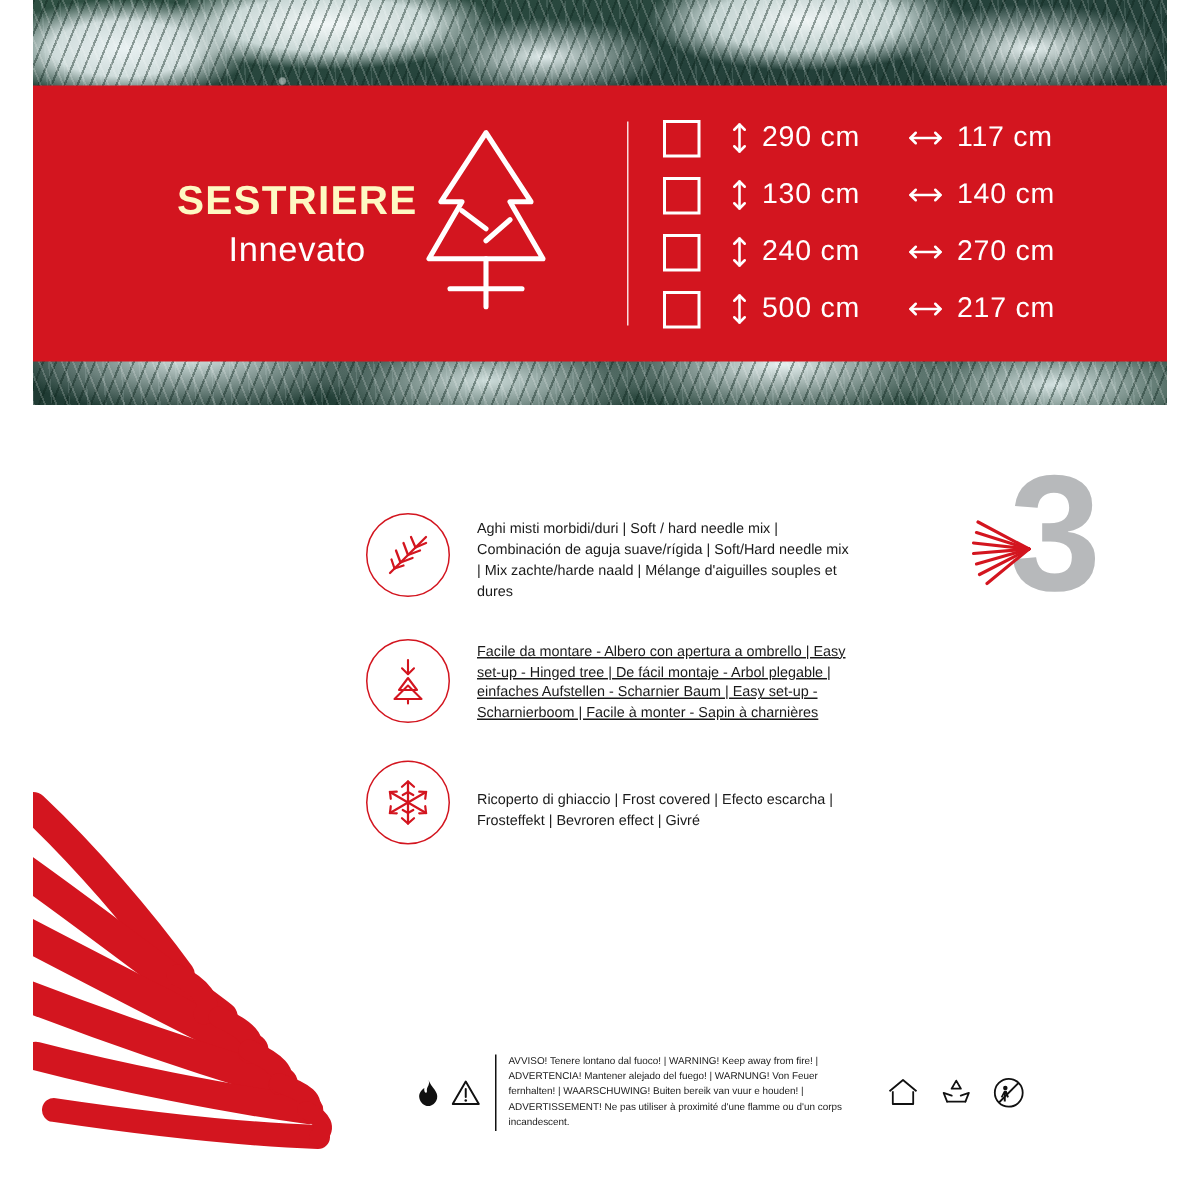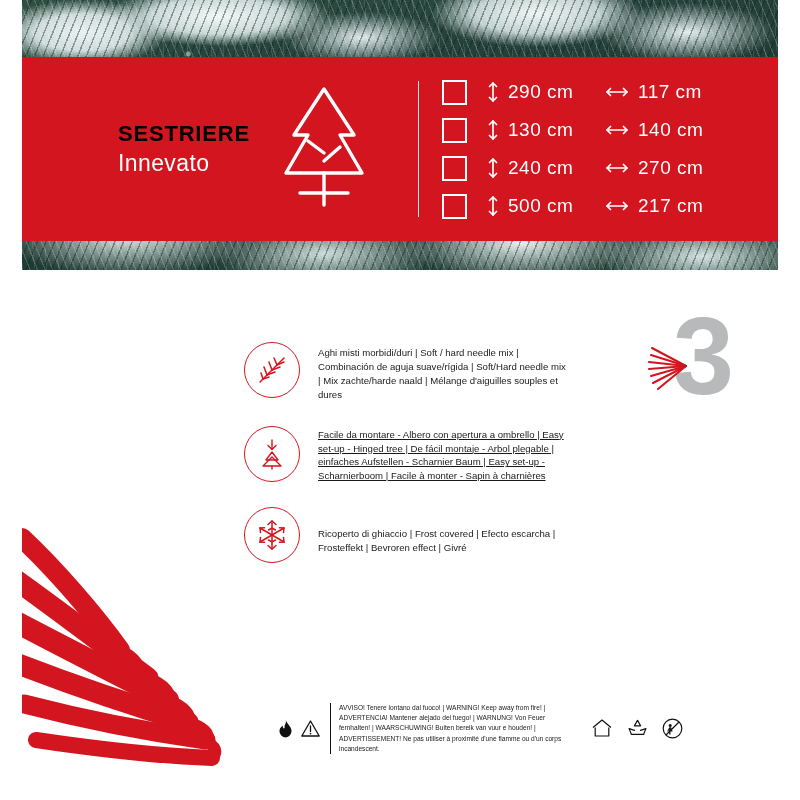--- a/index.html
+++ b/index.html
@@ -92,31 +92,32 @@
   }
   .brand-block {
     position: absolute;
     left: 96px;
     top: 50%;
     transform: translateY(-50%);
     color: #ffffff;
     line-height: 1.05;
   }
   .brand-name {
-    font-size: 22px;
+    font-size: 27px;
     font-weight: bold;
     letter-spacing: .8px;
-    color: #000000;
+    color: #fef9c3;
   }
   .brand-sub {
     font-size: 23px;
     font-weight: normal;
     letter-spacing: .4px;
     color: #ffffff;
     margin-top: 6px;
+    text-align: center;
   }
   .tree-logo {
     position: absolute;
     left: 248px;
     top: 50%;
     transform: translateY(-50%);
   }
   .banner-divider {
     position: absolute;
     left: 396px;

